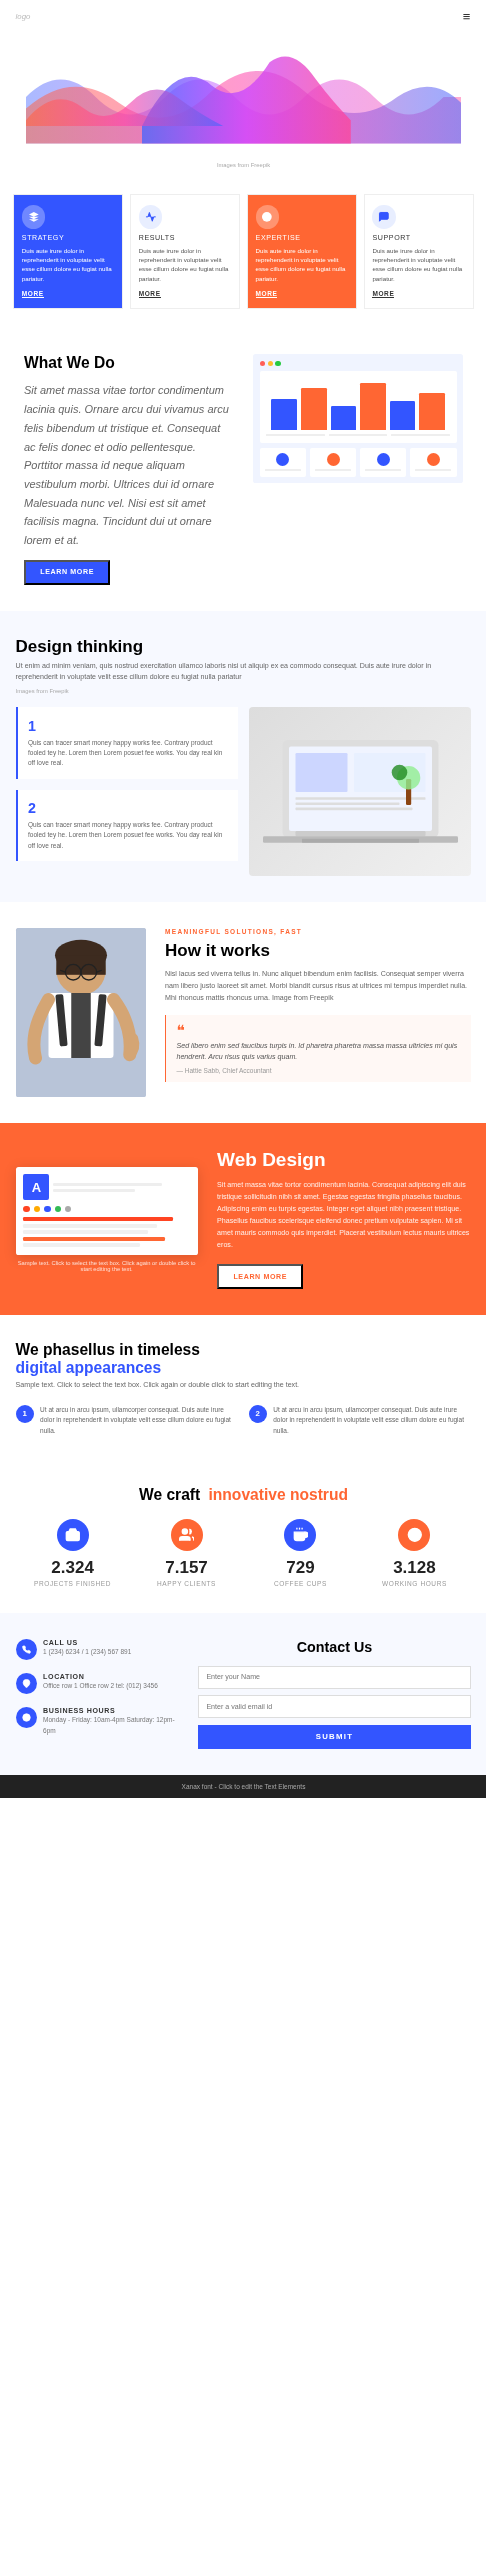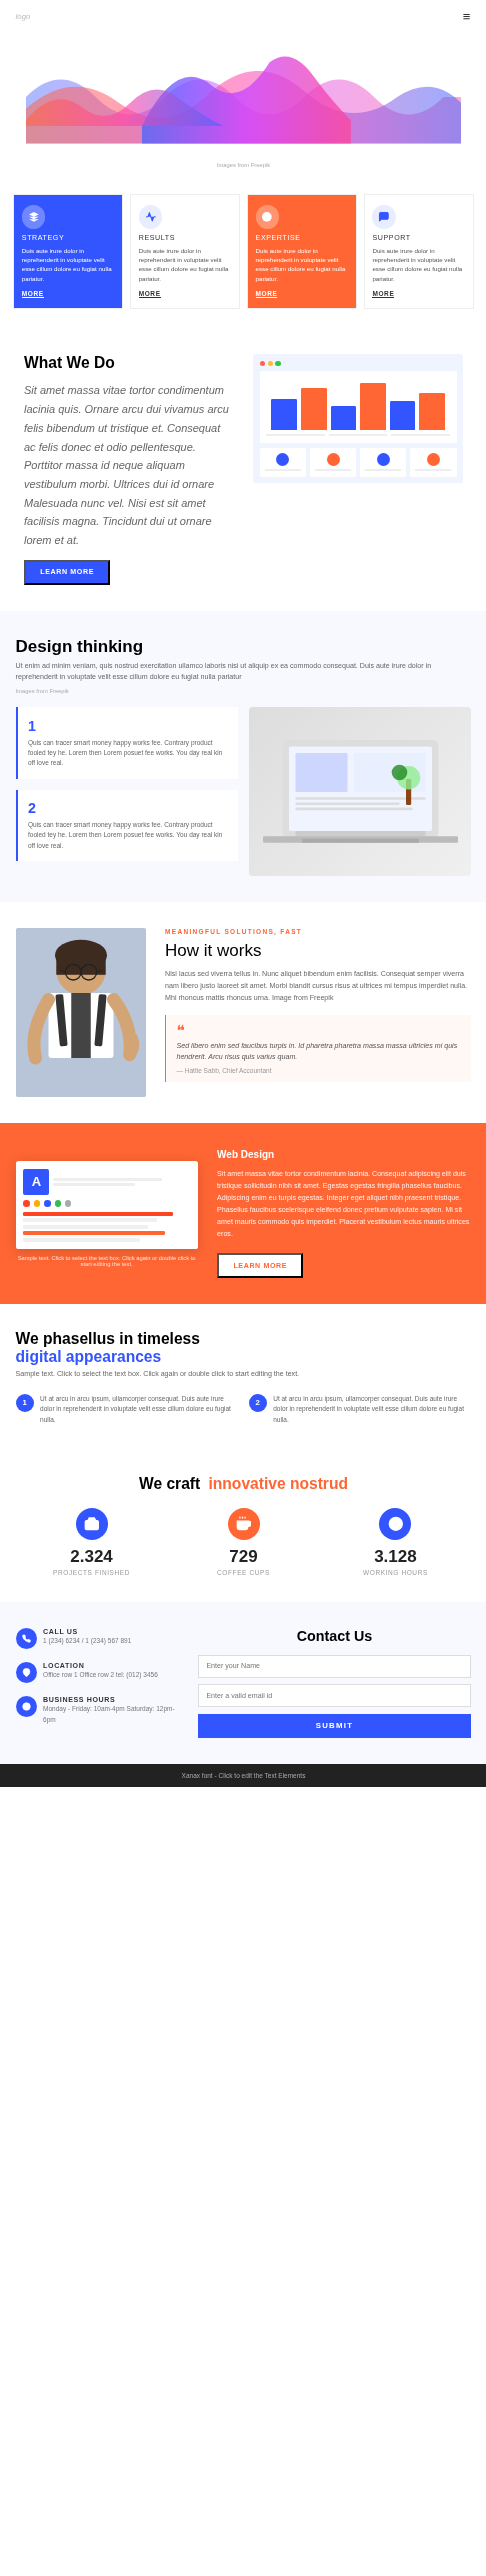--- a/index.html
+++ b/index.html
@@ -55,21 +55,21 @@
     .thinking-item p { font-size: 6.5px; color: #666; line-height: 1.6; }
     .thinking-right { flex: 1; }
     .laptop-img { background: linear-gradient(135deg, #ddd 0%, #f0f0f0 100%); border-radius: 3.9px; height: 169px; display: flex; align-items: center; justify-content: center; color: #aaa; font-size: 7.1px; }
 
     
     .how-it-works { background: #fff; padding: 26px 15.6px; display: flex; gap: 19.5px; align-items: flex-start; }
     .how-person { flex: 0 0 130px; }
     .person-img-placeholder { width: 130px; height: 169px; background: linear-gradient(160deg, #b0b8cc 0%, #d0d8e8 100%); border-radius: 2.6px; display: flex; align-items: flex-end; justify-content: center; overflow: hidden; }
     .how-text { flex: 1; }
     .how-text .label-small { font-size: 6.5px; letter-spacing: 1.3px; text-transform: uppercase; color: #ff6633; font-weight: 600; margin-bottom: 5.2px; }
-    .how-text h2 { font-size: 17px; font-weight: 400; margin-bottom: 7.8px; }
+    .how-text h2 { font-size: 17px; font-weight: 700; margin-bottom: 7.8px; }
     .how-text p { font-size: 7.1px; color: #666; line-height: 1.7; margin-bottom: 10.4px; }
     .quote-block { background: #fff8f5; border-left: 1.9px solid #ff6633; padding: 7.8px 10.4px; margin-top: 6.5px; }
     .quote-block .quote-icon { font-size: 15.6px; color: #ff6633; line-height: 1; }
     .quote-block .quote-text { font-size: 7.1px; color: #555; line-height: 1.6; font-style: italic; margin: 2.6px 0; }
     .quote-block .quote-author { font-size: 6.5px; color: #999; margin-top: 3.9px; }
 
     
     .web-design { background: #ff6633; padding: 26px 15.6px; display: flex; gap: 19.5px; align-items: center; }
     .web-design-image { flex: 0 0 182px; }
     .web-mockup { background: #fff; border-radius: 2.6px; padding: 7.8px; box-shadow: 0 2.6px 13px rgba(0,0,0,0.15); }
@@ -77,21 +77,21 @@
     .wm-logo-box { width: 26px; height: 26px; background: #3355ff; border-radius: 1.9px; display: flex; align-items: center; justify-content: center; color: #fff; font-size: 13px; font-weight: 700; }
     .wm-text-lines { flex: 1; display: flex; flex-direction: column; justify-content: center; gap: 2.6px; }
     .wm-line { height: 3.2px; background: #eee; border-radius: 1.3px; }
     .wm-dots { display: flex; gap: 3.9px; margin-bottom: 5.2px; }
     .wm-dot { width: 6.5px; height: 6.5px; border-radius: 50%; }
     .wm-list { display: flex; flex-direction: column; gap: 2.6px; }
     .wm-list-item { height: 3.9px; background: #f0f0f0; border-radius: 1.3px; }
     .wm-list-item.active { background: #ff4422; }
     .wd-caption { font-size: 5.8px; color: rgba(255,255,255,0.8); margin-top: 5.2px; text-align: center; }
     .web-design-text { flex: 1; color: #fff; }
-    .web-design-text h2 { font-size: 10px; font-weight: 700; margin-bottom: 7.8px; }
+    .web-design-text h2 { font-size: 19px; font-weight: 700; margin-bottom: 7.8px; }
     .web-design-text p { font-size: 7.1px; line-height: 1.7; opacity: 0.9; margin-bottom: 13px; }
     .btn-white { display: inline-block; padding: 6.5px 14.3px; background: #fff; color: #ff6633; font-size: 7.1px; font-weight: 700; letter-spacing: 0.6px; text-transform: uppercase; cursor: pointer; }
 
     
     .specialize { background: #fff; padding: 26px 15.6px; }
     .specialize h2 { font-size: 15.6px; font-weight: 700; margin-bottom: 3.9px; }
     .specialize h2 .highlight { color: #3355ff; }
     .specialize .sub { font-size: 7.1px; color: #666; margin-bottom: 15.6px; }
     .specialize-grid { display: flex; gap: 10.4px; }
     .spec-col { flex: 1; }
@@ -420,20 +420,32 @@
       <div class="stat-icon-circle">
         <svg viewBox="0 0 24 24" fill="none" stroke="#fff" stroke-width="2">
             <rect x="2" y="7" width="20" height="14" rx="2"></rect>
             <path d="M16 3H8l-2 4h12l-2-4z"></path>
           </svg>
       </div>
       <div class="stat-number">2.324</div>
       <div class="stat-label">PROJECTS FINISHED</div>
     </div>
 
+    <div class="stat-item">
+      <div class="stat-icon-circle">
+        <svg viewBox="0 0 24 24" fill="none" stroke="#fff" stroke-width="2">
+            <path d="M17 21v-2a4 4 0 0 0-4-4H5a4 4 0 0 0-4 4v2"></path>
+            <circle cx="9" cy="7" r="4"></circle>
+            <path d="M23 21v-2a4 4 0 0 0-3-3.87"></path>
+            <path d="M16 3.13a4 4 0 0 1 0 7.75"></path>
+          </svg>
+      </div>
+      <div class="stat-number">7.157</div>
+      <div class="stat-label">HAPPY CLIENTS</div>
+    </div>
 
     <div class="stat-item">
       <div class="stat-icon-circle">
         <svg viewBox="0 0 24 24" fill="none" stroke="#fff" stroke-width="2">
             <path d="M18 8h1a4 4 0 0 1 0 8h-1"></path>
             <path d="M2 8h16v9a4 4 0 0 1-4 4H6a4 4 0 0 1-4-4V8z"></path>
             <line x1="6" y1="1" x2="6" y2="4"></line>
             <line x1="10" y1="1" x2="10" y2="4"></line>
             <line x1="14" y1="1" x2="14" y2="4"></line>
           </svg>

